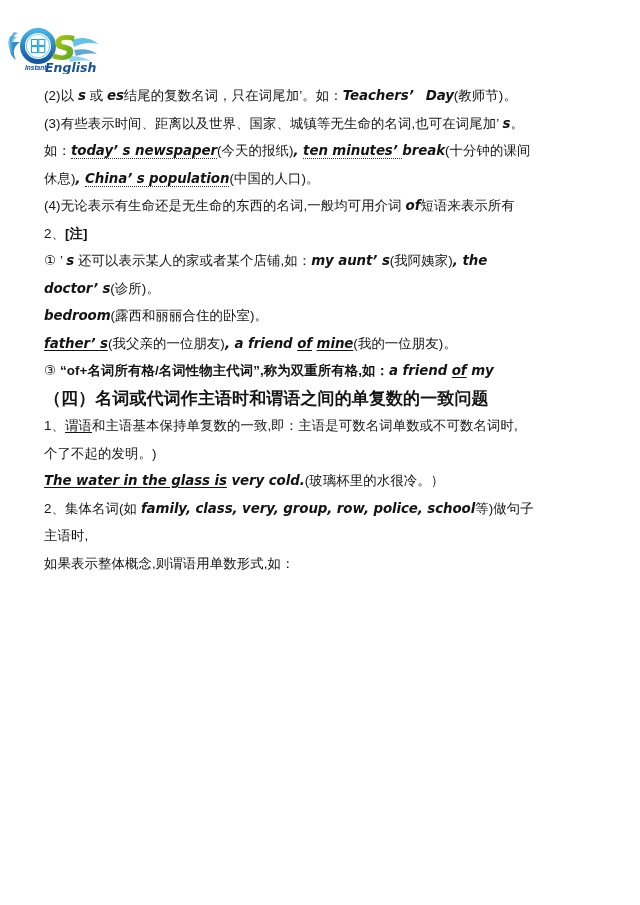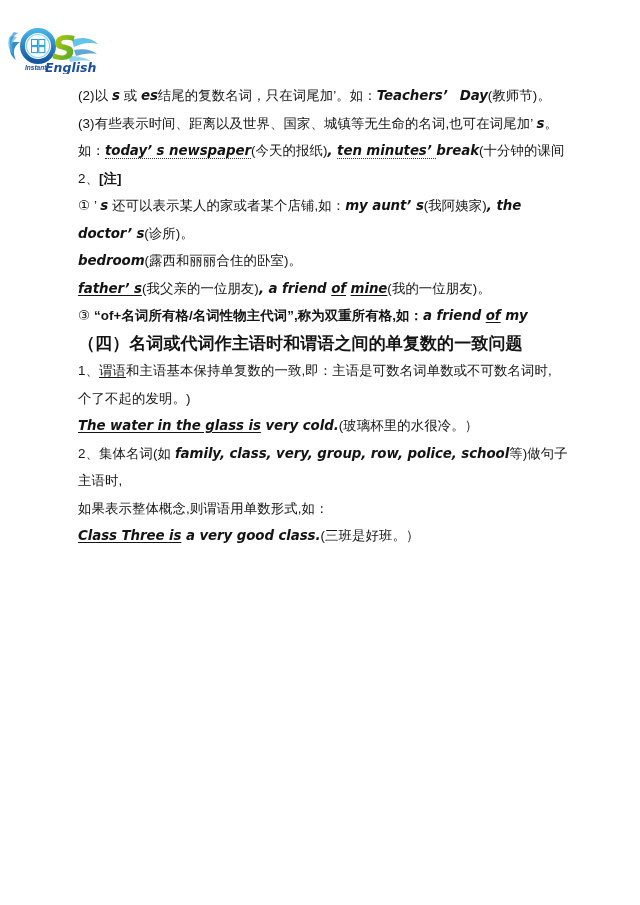--- a/index.html
+++ b/index.html
@@ -38,21 +38,20 @@
     left: 44px;
     top: 82px;
     width: 556px;
   }
   .line {
     font-size: 13.4px;
     line-height: 27.5px;
     white-space: nowrap;
     letter-spacing: 0.1px;
     color: #141414;
-    margin-left: 34px;
   }
 
   
   .en {
     font-family: "DejaVu Sans", "Liberation Sans", sans-serif;
     font-style: italic;
     font-weight: bold;
     letter-spacing: -0.1px;
   }
   .en-u {
@@ -117,29 +116,30 @@
 
       <text x="17" y="48" font-family="'Liberation Sans',sans-serif" font-size="6.5" font-weight="bold" font-style="italic" fill="#1a4f9c">Instant</text>
       <text x="37" y="49.5" font-family="'DejaVu Sans','Liberation Sans',sans-serif" font-size="12.5" font-weight="bold" font-style="italic" fill="#1a4f9c">English</text>
     </svg>
   </div>
 
   <div class="content" id="body-lines">
       <div class="line"><span>(2)以 </span><span class="en">s</span><span> 或 </span><span class="en">es</span><span>结尾的复数名词，只在词尾加’。如：</span><span class="en">Teachers’</span><span class="sp-lg">  </span><span class="en">Day</span><span>(教师节)。</span></div>
       <div class="line"><span>(3)有些表示时间、距离以及世界、国家、城镇等无生命的名词,也可在词尾加’ </span><span class="en">s</span><span>。</span></div>
       <div class="line"><span>如：</span><span class="en-dot">today’ s newspaper</span><span>(今天的报纸)</span><span class="en">, </span><span class="en-dot">ten minutes’  </span><span class="en"> break</span><span>(十分钟的课间</span></div>
+      <div class="line"><span>休息)</span><span class="en">, </span><span class="en-dot">China’ s population</span><span>(中国的人口)。</span></div>
+      <div class="line"><span>(4)无论表示有生命还是无生命的东西的名词,一般均可用介词 </span><span class="en">of</span><span>短语来表示所有</span></div>
       <div class="line"><span>2、</span><span class="bold">[注]</span></div>
       <div class="line"><span>①  ’ </span><span class="en">s</span><span> 还可以表示某人的家或者某个店铺,如：</span><span class="en">my aunt’ s</span><span>(我阿姨家)</span><span class="en">, </span><span class="en">the</span></div>
       <div class="line"><span class="en">doctor’ s</span><span>(诊所)。</span></div>
       <div class="line"><span class="en">bedroom</span><span>(露西和丽丽合住的卧室)。</span></div>
       <div class="line"><span class="en-u">father’ s</span><span>(我父亲的一位朋友)</span><span class="en">, </span><span class="en">a friend </span><span class="en-u">of</span><span class="en"> </span><span class="en-u">mine</span><span>(我的一位朋友)。</span></div>
       <div class="line"><span>③  </span><span class="bold">“of+名词所有格/名词性物主代词”</span><span class="bold">,称为双重所有格,如：</span><span class="en">a friend </span><span class="en-u">of</span><span class="en"> my</span></div>
       <div class="line heading"><span class="bold">（四）名词或代词作主语时和谓语之间的单复数的一致问题</span></div>
       <div class="line"><span>1、</span><span class="zh-u">谓语</span><span>和主语基本保持单复数的一致,即：主语是可数名词单数或不可数名词时,</span></div>
       <div class="line"><span>个了不起的发明。)</span></div>
       <div class="line"><span class="en-u">The water in the glass is</span><span class="en"> very cold.</span><span>(玻璃杯里的水很冷。）</span></div>
       <div class="line"><span>2、集体名词(如 </span><span class="en">family, class, very, group, row, police, school</span><span>等)做句子</span></div>
       <div class="line"><span>主语时,</span></div>
       <div class="line"><span>如果表示整体概念,则谓语用单数形式,如：</span></div>
-      <div class="line"><span class="en-u">Class Three is</span><span class="en"> a very good class.</span><span>(三班是好班。）</span></div>
     </div>
 
 </div>
 
 </body></html>

